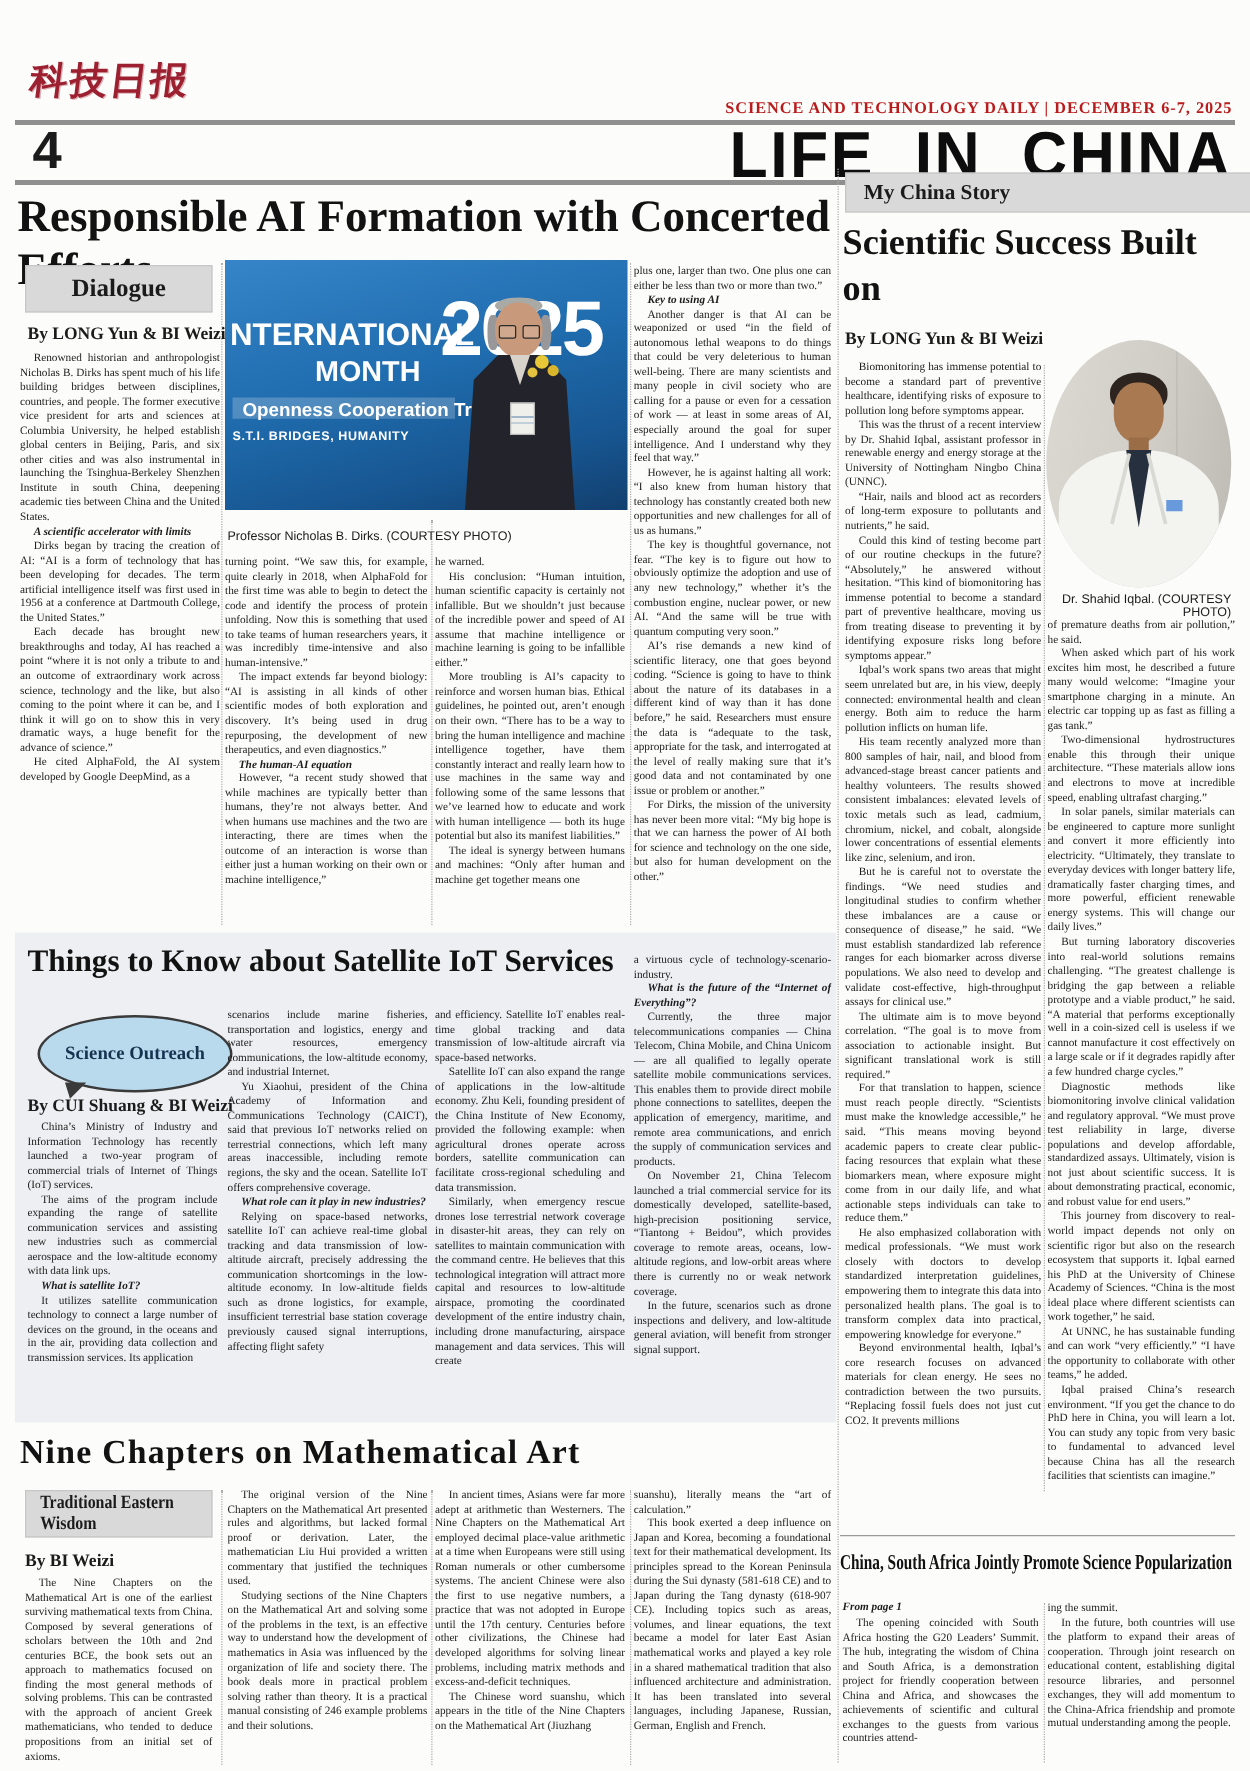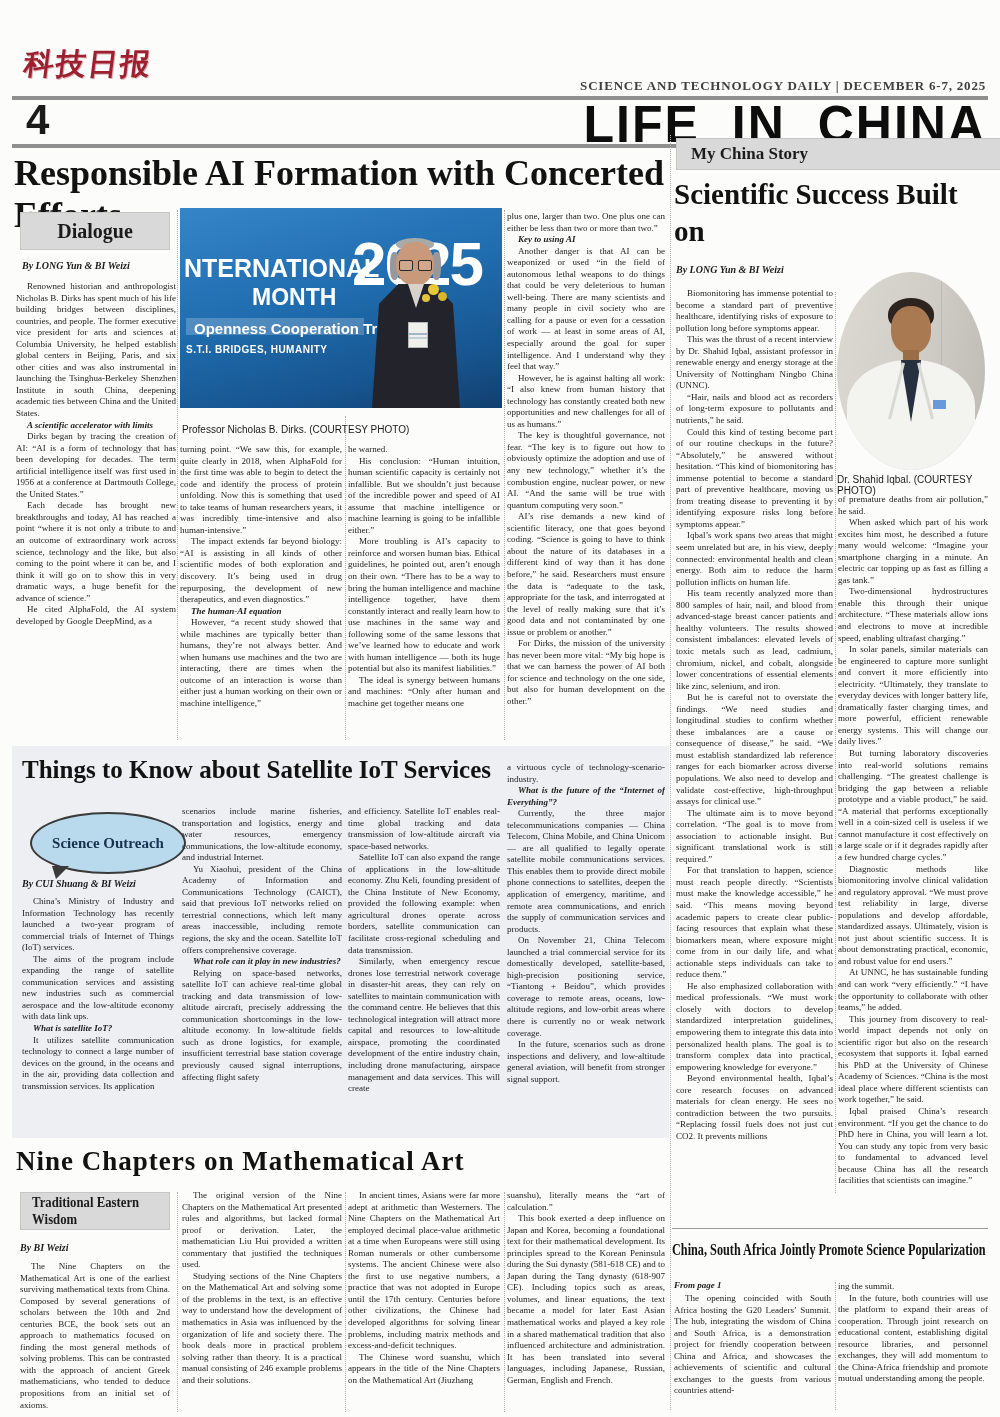--- a/index.html
+++ b/index.html
@@ -4,30 +4,30 @@
 <style>
   html,body{margin:0;padding:0;background:#e8e8e8;}
   .page{position:relative;width:1000px;height:1417px;background:#fcfcfa;overflow:hidden;
         font-family:"Liberation Serif",serif;color:#1b1b1b;margin:0 auto;}
   .abs{position:absolute;}
   
   .logo{left:24px;top:44px;font-size:30px;font-weight:bold;color:#9c2030;
         font-family:"DejaVu Sans",sans-serif;transform:skewX(-7deg);letter-spacing:2px;
         text-shadow:1px 1px 0 rgba(156,32,48,.35);}
   .banner{left:400px;top:78px;width:586px;text-align:right;font-size:13px;letter-spacing:.8px;
-          font-weight:bold;color:#404040;}
+          font-weight:bold;color:#b91c1c;}
   .rule{background:#8f8f8f;}
   .pagenum{left:26px;top:96px;font-family:"Liberation Sans",sans-serif;font-weight:bold;font-size:42px;}
   .bigtitle{left:420px;top:94px;width:566px;text-align:right;font-family:"Liberation Sans",sans-serif;
             font-weight:bold;font-size:50px;letter-spacing:2px;word-spacing:16px;transform:scaleY(1.04);
             transform-origin:top;color:#0d0d0d;}
   
   .headline{font-weight:bold;color:#121212;}
   .kick{background:#d9d9d9;border:1px solid #c6c6c6;display:flex;align-items:center;font-weight:bold;}
-  .byline{font-weight:bold;font-size:10px;font-style:italic;}
+  .byline{font-weight:bold;font-size:14px;}
   .caption{font-family:"Liberation Sans",sans-serif;font-size:10px;color:#1a1a1a;}
   
   .col{position:absolute;text-align:justify;font-size:9px;line-height:11.55px;overflow:hidden;color:#1c1c1c;}
   .col p{margin:0;text-indent:11px;}
   .col p.cont{text-indent:0;}
   .col p.h{font-weight:bold;font-style:italic;}
   .vline{position:absolute;width:0;border-left:1px dotted #aeaeae;}
   .vline.lt{border-left:1px dotted #c3c7cb;}
   
   .iotbg{left:12px;top:746px;width:657px;height:392px;background:#edeff2;}
@@ -185,30 +185,30 @@
     <div class="ph2-seam"></div>
     <div class="p2-hair"></div>
     <div class="p2-face"></div>
     <div class="p2-neck"></div>
     <div class="p2-coat"></div>
     <div class="p2-vee"></div>
     <div class="p2-lapelL"></div>
     <div class="p2-lapelR"></div>
     <div class="p2-logo"></div>
   </div>
-  <div class="abs caption" style="left:837px;top:474px;width:148px;text-align:left;">Dr. Shahid Iqbal. (COURTESY PHOTO)</div>
+  <div class="abs caption" style="left:837px;top:474px;width:148px;text-align:right;">Dr. Shahid Iqbal. (COURTESY PHOTO)</div>
   <div class="col" style="left:838px;top:494px;width:150px;height:701px;">
       <p class="cont">of premature deaths from air pollution,” he said.</p>
       <p>When asked which part of his work excites him most, he described a future many would welcome: “Imagine your smartphone charging in a minute. An electric car topping up as fast as filling a gas tank.”</p>
       <p>Two-dimensional hydrostructures enable this through their unique architecture. “These materials allow ions and electrons to move at incredible speed, enabling ultrafast charging.”</p>
       <p>In solar panels, similar materials can be engineered to capture more sunlight and convert it more efficiently into electricity. “Ultimately, they translate to everyday devices with longer battery life, dramatically faster charging times, and more powerful, efficient renewable energy systems. This will change our daily lives.”</p>
       <p>But turning laboratory discoveries into real-world solutions remains challenging. “The greatest challenge is bridging the gap between a reliable prototype and a viable product,” he said. “A material that performs exceptionally well in a coin-sized cell is useless if we cannot manufacture it cost effectively on a large scale or if it degrades rapidly after a few hundred charge cycles.”</p>
       <p>Diagnostic methods like biomonitoring involve clinical validation and regulatory approval. “We must prove test reliability in large, diverse populations and develop affordable, standardized assays. Ultimately, vision is not just about scientific success. It is about demonstrating practical, economic, and robust value for end users.”</p>
+      <p>This journey from discovery to real-world impact depends not only on scientific rigor but also on the research ecosystem that supports it. Iqbal earned his PhD at the University of Chinese Academy of Sciences. “China is the most ideal place where different scientists can work together,” he said.</p>
       <p>At UNNC, he has sustainable funding and can work “very efficiently.” “I have the opportunity to collaborate with other teams,” he added.</p>
-      <p>This journey from discovery to real-world impact depends not only on scientific rigor but also on the research ecosystem that supports it. Iqbal earned his PhD at the University of Chinese Academy of Sciences. “China is the most ideal place where different scientists can work together,” he said.</p>
       <p>Iqbal praised China’s research environment. “If you get the chance to do PhD here in China, you will learn a lot. You can study any topic from very basic to fundamental to advanced level because China has all the research facilities that scientists can imagine.”</p>
     </div>
 
   <div class="abs iotbg"></div>
   <div class="abs headline" style="left:22px;top:756px;width:500px;font-size:25px;">Things to Know about Satellite IoT Services</div>
   <div class="abs bubble">
     <span>Science Outreach</span>
   </div>
   <div class="abs bubble-tail"></div>
   <div class="abs byline" style="left:22px;top:878px;">By CUI Shuang &amp; BI Weizi</div>

